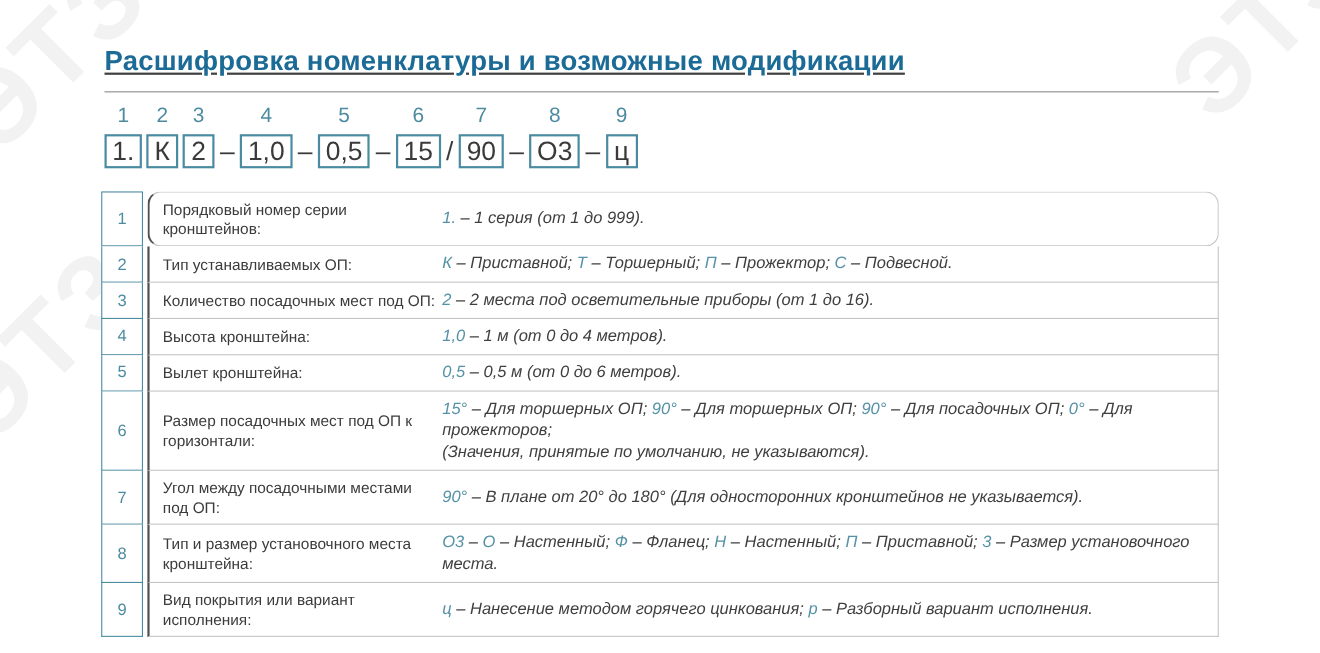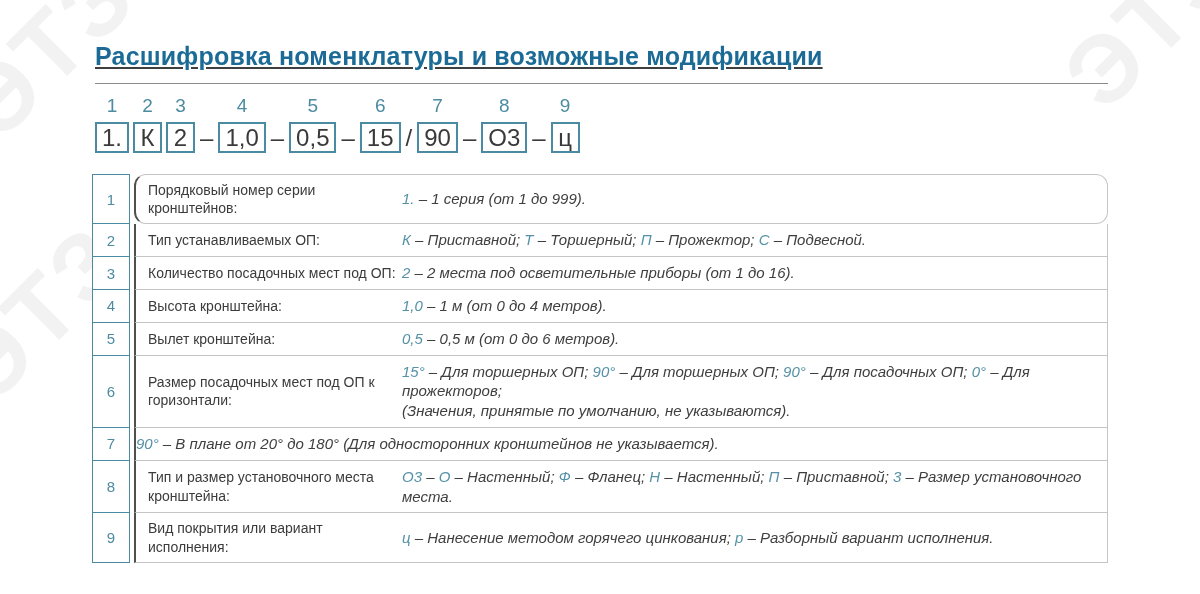--- a/index.html
+++ b/index.html
@@ -176,20 +176,21 @@
     <div class="row">
       <div class="num-cell">6</div>
       <div class="row-content">
         <div class="label-cell">Размер посадочных мест под ОП к горизонтали:</div>
         <div class="value-cell"><span class="code">15°</span><span> – Для торшерных ОП; </span><span class="code">90°</span><span> – Для торшерных ОП; </span><span class="code">90°</span><span> – Для посадочных ОП; </span><span class="code">0°</span><span> – Для прожекторов;</span><br><span>(Значения, принятые по умолчанию, не указываются).</span></div>
       </div>
     </div>
     <div class="row">
       <div class="num-cell">7</div>
       <div class="row-content">
+        <div class="label-cell">Угол между посадочными местами под ОП:</div>
         <div class="value-cell"><span class="code">90°</span><span> – В плане от 20° до 180° (Для односторонних кронштейнов не указывается).</span></div>
       </div>
     </div>
     <div class="row">
       <div class="num-cell">8</div>
       <div class="row-content">
         <div class="label-cell">Тип и размер установочного места кронштейна:</div>
         <div class="value-cell"><span class="code">О3</span><span> – </span><span class="code">О</span><span> – Настенный; </span><span class="code">Ф</span><span> – Фланец; </span><span class="code">Н</span><span> – Настенный; </span><span class="code">П</span><span> – Приставной; </span><span class="code">3</span><span> – Размер установочного места.</span></div>
       </div>
     </div>

